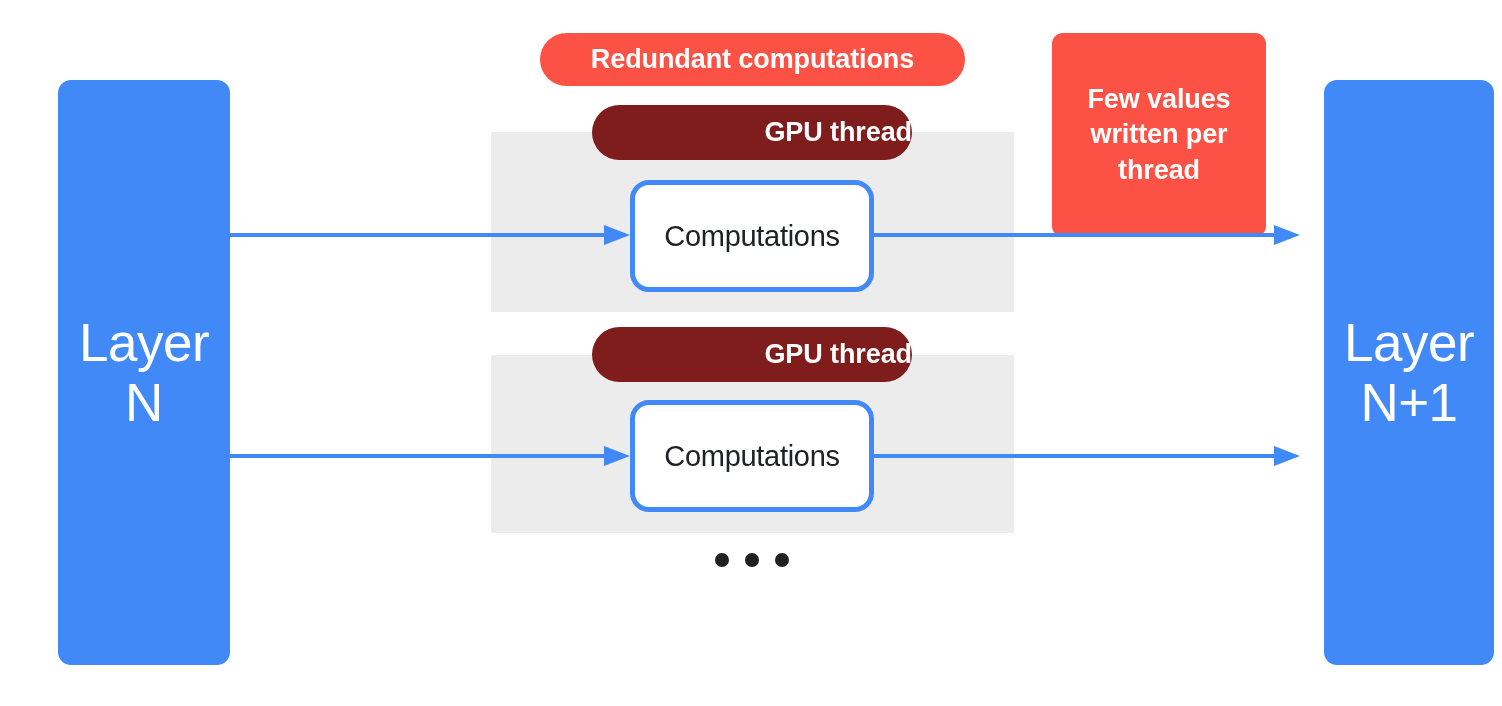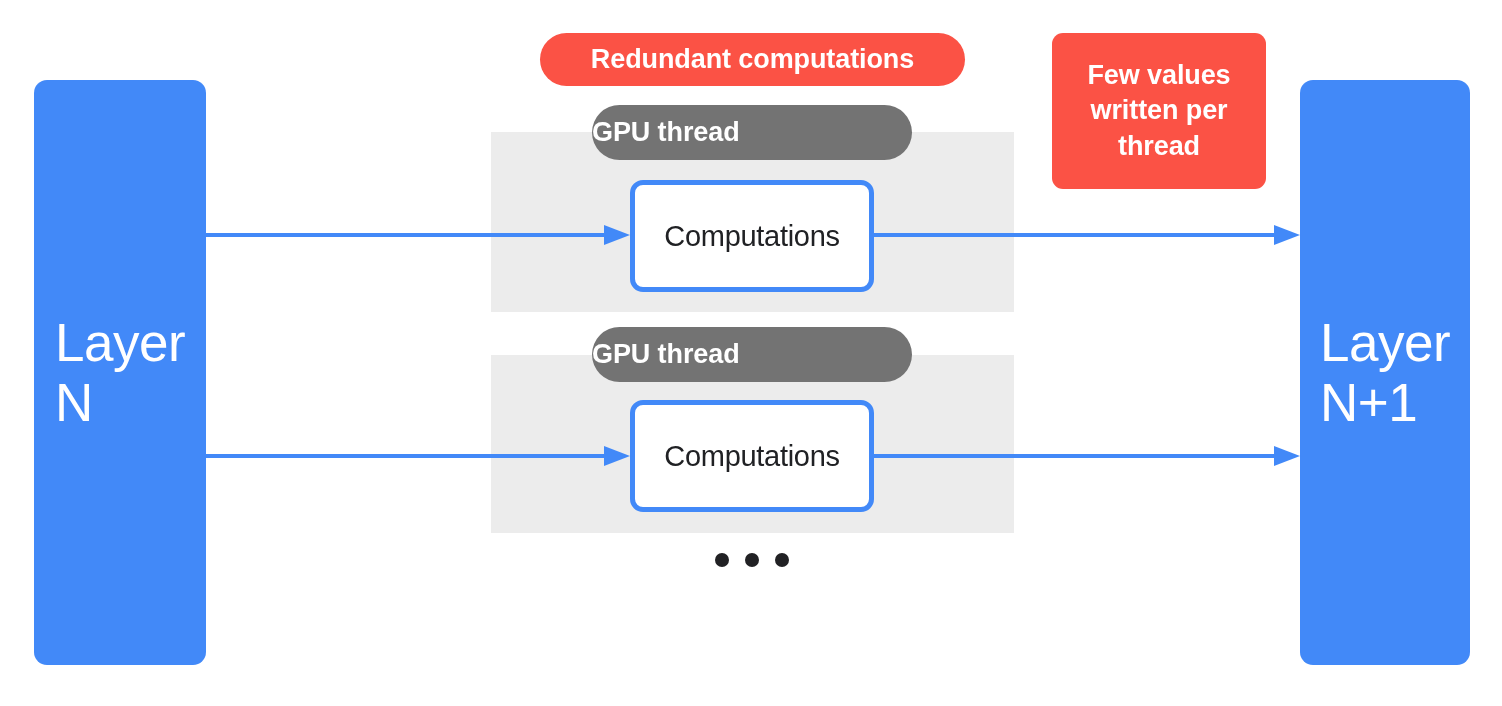--- a/index.html
+++ b/index.html
@@ -24,22 +24,23 @@
   .layer-block {
     background: #4289F8;
     border-radius: 13px;
     display: flex;
     align-items: center;
     justify-content: center;
     color: #ffffff;
     font-size: 53px;
     line-height: 1.12;
     font-weight: 400;
-    text-align: left;
+    text-align: center;
     letter-spacing: -0.5px;
+    margin-left: 24px;
   }
   .layer-block .ltext { white-space: pre-line; }
 
   
   .red-box {
     background: #FB5245;
     border-radius: 11px;
     display: flex;
     align-items: center;
     justify-content: center;
@@ -65,37 +66,37 @@
     letter-spacing: -0.1px;
   }
 
   
   .thread-band {
     background: #ECECEC;
   }
 
   
   .gpu-pill {
-    background: #737373;
+    background: #7f1d1d;
     border-radius: 999px;
     display: flex;
     align-items: center;
-    justify-content: flex-start;
+    justify-content: flex-end;
     color: #ffffff;
     font-size: 27px;
     font-weight: bold;
     text-align: center;
     letter-spacing: -0.1px;
   }
 
   
   .comp-box {
     background: #ffffff;
     border: 5px solid #4289F8;
-    border-radius: 13px;
+    border-radius: 19px;
     display: flex;
     align-items: center;
     justify-content: center;
     color: #202124;
     font-size: 29px;
     font-weight: 400;
     text-align: center;
     letter-spacing: -0.3px;
   }
 
@@ -141,21 +142,21 @@
   <div class="abs layer-block" style="left:34px; top:80px; width:172px; height:585px;">
     <div class="ltext">Layer
 N</div>
   </div>
 
 
   <div class="abs red-pill" style="left:540px; top:33px; width:425px; height:53px;">
     <span>Redundant computations</span>
   </div>
 
-  <div class="abs red-box" style="left:1052px; top:33px; width:214px; height:156px;">
+  <div class="abs red-box" style="left:1052px; top:33px; width:214px; height:204px;">
     <div class="rtext">Few values
 written per
 thread</div>
   </div>
 
   <div class="abs thread-band" style="left:491px; top:132px; width:523px; height:180px;"></div>
 
   <div class="abs thread-band" style="left:491px; top:355px; width:523px; height:178px;"></div>
 
   <svg class="abs arrow-svg" style="left:206px; top:221px; width:426px; height:28px;" width="426" height="28" viewBox="0 0 426 28">

